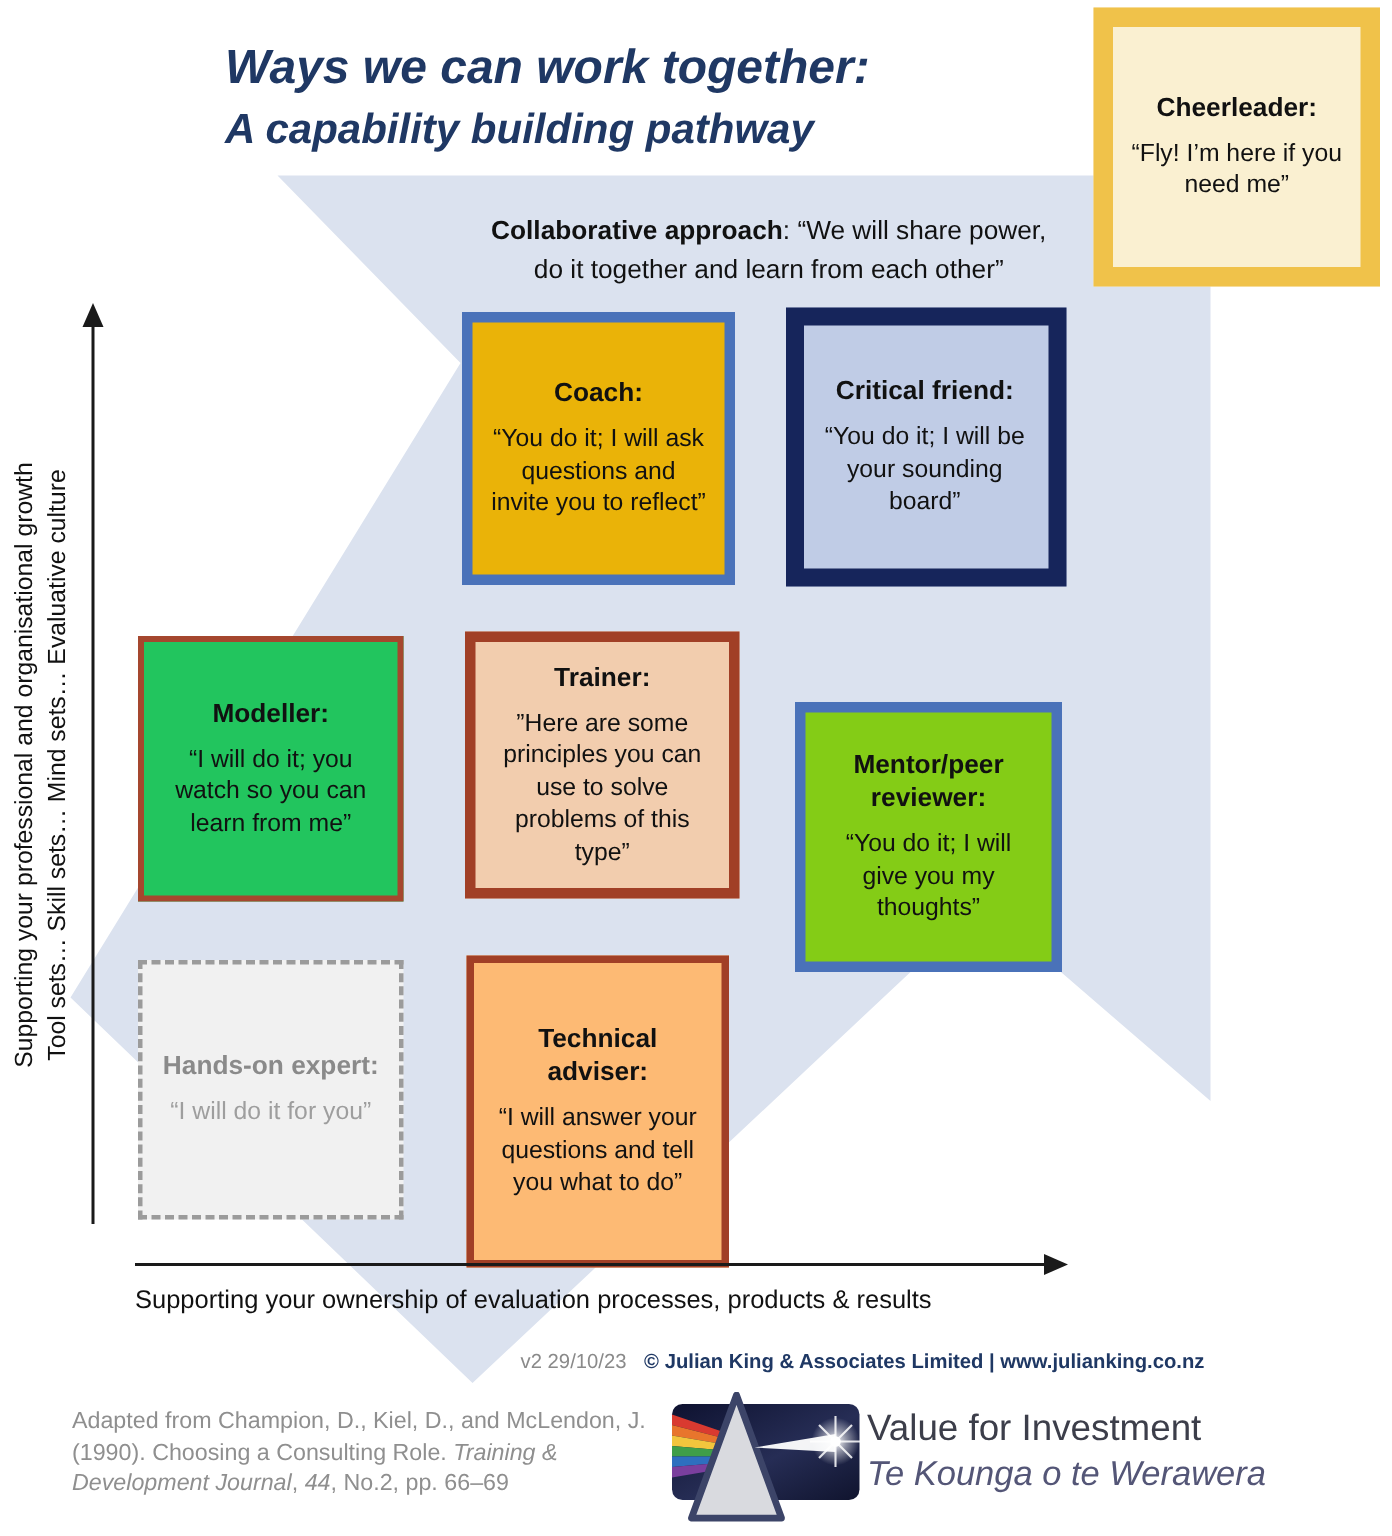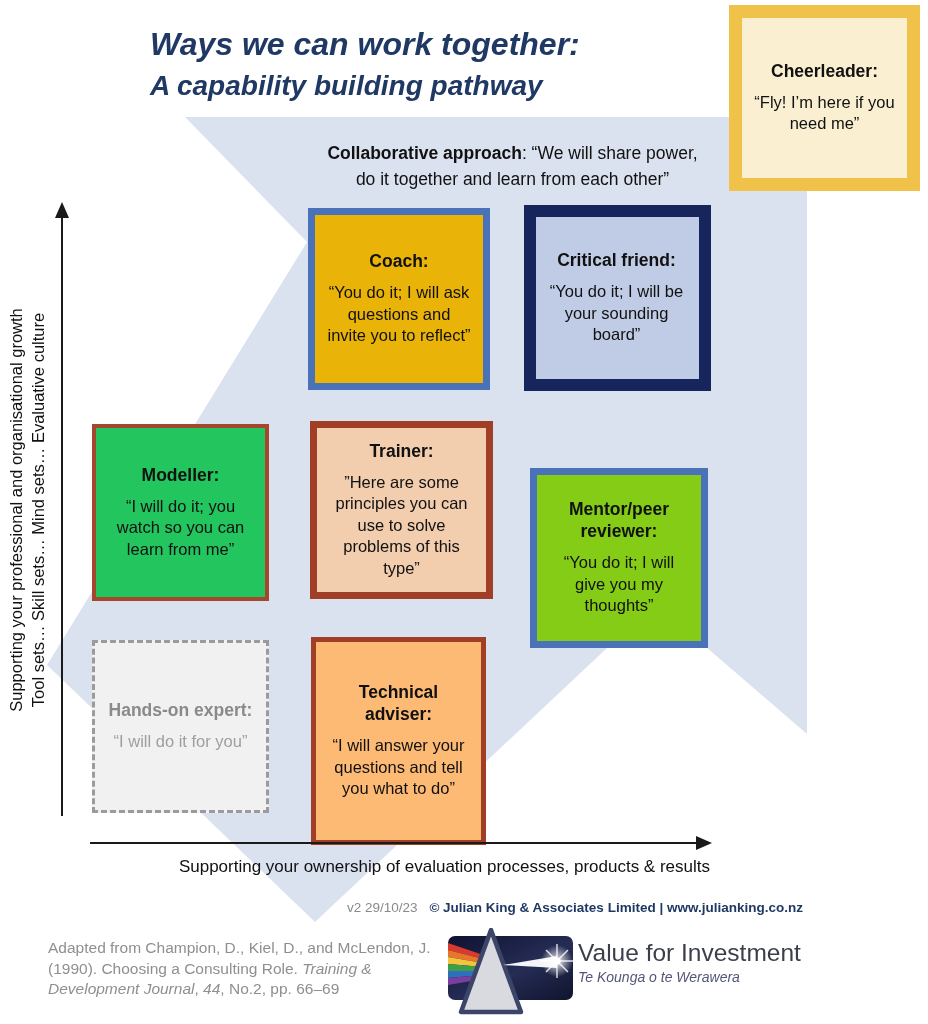--- a/index.html
+++ b/index.html
@@ -49,34 +49,34 @@
   .y-line{left:61px;top:216px;width:2px;height:600px;background:#1a1a1a;}
   .y-head{left:55px;top:202px;width:0;height:0;border-left:7px solid transparent;
           border-right:7px solid transparent;border-bottom:16px solid #1a1a1a;}
   .y-label-wrap{left:2px;top:205px;width:52px;height:610px;}
   .y-label{position:absolute;width:610px;height:46px;left:-279px;top:282px;
            transform:rotate(-90deg);text-align:center;font-size:16.5px;
            line-height:1.35;color:#111;}
   .x-line{left:90px;top:842px;width:608px;height:2px;background:#1a1a1a;}
   .x-head{left:696px;top:836px;width:0;height:0;border-top:7px solid transparent;
           border-bottom:7px solid transparent;border-left:16px solid #1a1a1a;}
-  .x-label{left:90px;top:857px;width:620px;text-align:right;font-size:17px;color:#111;}
+  .x-label{left:90px;top:857px;width:620px;text-align:left;font-size:17px;color:#111;}
 
   
   .version-line{left:295px;top:900px;width:560px;text-align:center;font-size:13.5px;}
   .v-gray{color:#8a8a8a;}
   .v-navy{color:#1f3864;font-weight:bold;margin-left:8px;}
   .citation{left:48px;top:938px;width:412px;font-size:15.5px;line-height:1.33;color:#8f8f8f;}
   .citation i{font-style:italic;}
 
   
   .logo-mark{left:445px;top:928px;width:135px;height:88px;}
   .logo-text{left:578px;top:940px;width:330px;}
   .logo-name{font-size:24.5px;color:#3c3e4a;line-height:1.1;}
-  .logo-maori{font-size:14px;font-style:italic;color:#545677;line-height:1.2;margin-top:2px;}
+  .logo-maori{font-size:23px;font-style:italic;color:#545677;line-height:1.2;margin-top:2px;}
 </style>
 </head>
 <body>
 
 <div>
 
   <svg id="bg-svg" viewBox="0 0 928 1024" xmlns="http://www.w3.org/2000/svg" aria-hidden="true">
     <polygon points="185,117 807,117 807,734 655,603 315,922 47,665 307,242" fill="#dbe2ef"></polygon>
   </svg>
 

